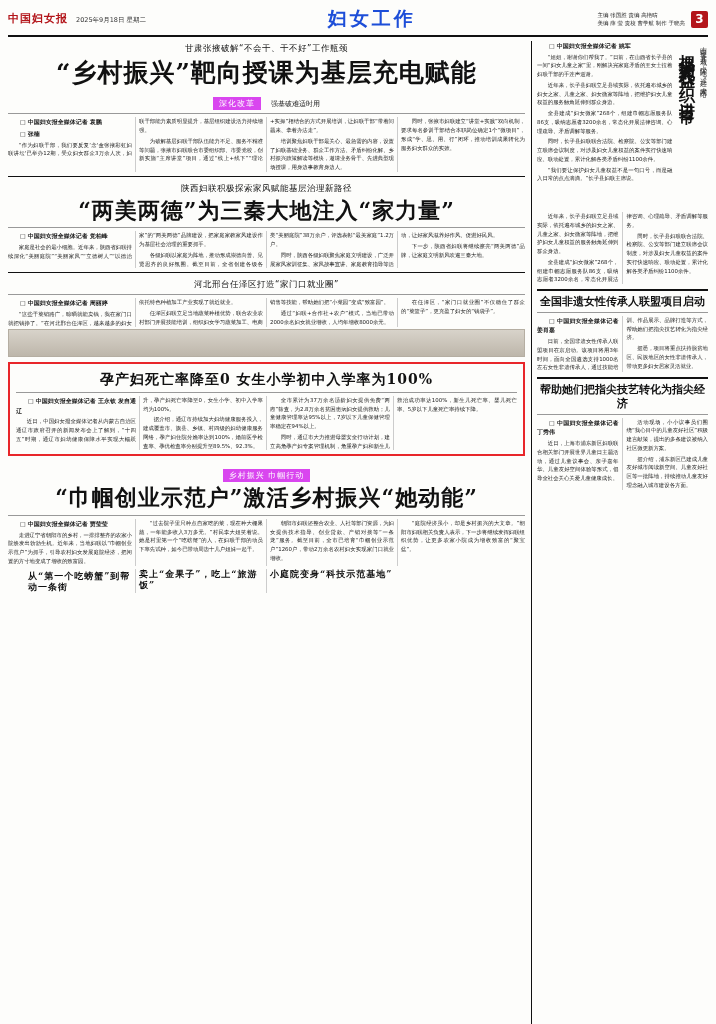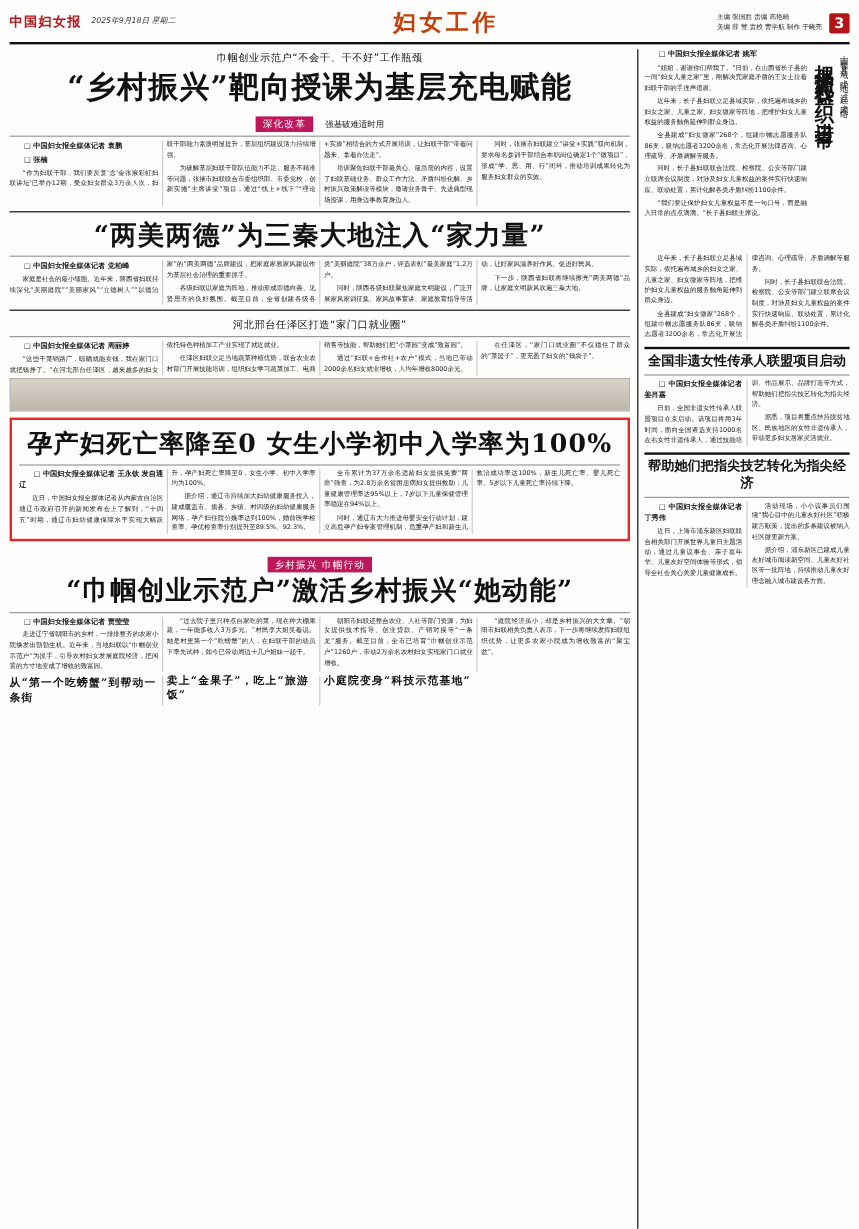--- a/index.html
+++ b/index.html
@@ -7,24 +7,24 @@
     width:716px;height:1024px;
     background:#fdfdfb;
     font-family:"DejaVu Sans","Liberation Sans",sans-serif;
     color:#111;
     overflow:hidden;
   }
   .page{position:relative;width:716px;height:1024px;box-sizing:border-box;padding:6px 8px 4px 8px;}
 
   
   .masthead{display:flex;align-items:center;justify-content:space-between;border-bottom:2px solid #111;padding-bottom:3px;}
-  .mh-left{display:flex;align-items:flex-start;gap:8px;}
+  .mh-left{display:flex;align-items:flex-end;gap:8px;}
   .mh-logo{font-family:"DejaVu Serif","Liberation Serif",serif;font-weight:bold;font-size:11px;color:#b3151a;letter-spacing:1px;line-height:1.1;}
-  .mh-date{font-size:6.5px;color:#333;font-style:italic;}
-  .mh-title{font-family:Liberation Serif, serif;font-size:19px;font-weight:bold;color:#c2410c;letter-spacing:3px;}
+  .mh-date{font-size:6.5px;color:#333;}
+  .mh-title{font-family:Liberation Serif, serif;font-size:19px;font-weight:bold;color:#1d4ed8;letter-spacing:3px;}
   .mh-right{display:flex;align-items:center;gap:6px;}
   .mh-credits{font-size:5.5px;line-height:1.5;color:#222;text-align:left;}
   .mh-pagenum{width:17px;height:17px;background:#b3151a;color:#fff;border-radius:2px;display:flex;align-items:center;justify-content:center;font-size:12px;font-weight:bold;}
 
   
   .body-grid{display:flex;gap:6px;margin-top:4px;height:985px;}
   .col-main{width:520px;display:flex;flex-direction:column;}
   .col-side{width:172px;border-left:1px solid #111;padding-left:5px;}
 
   
@@ -32,24 +32,24 @@
   .headline{
     text-align:center;
     font-family:"DejaVu Serif","Liberation Serif",serif;
     font-weight:bold;
     letter-spacing:1px;
     line-height:1.25;
     margin:2px 0 3px;
   }
   .h-xl{font-size:25px;}
   .h-lg{font-size:22px;}
-  .h-md{font-size:21px;}
+  .h-md{font-size:14px;}
   .h-sm{font-size:15px;}
   .tagline{font-size:7px;text-align:right;margin:1px 0 2px;color:#222;}
-  .redbar{display:inline-block;background:#be185d;color:#fff;font-size:8px;padding:1px 6px;letter-spacing:1px;}
+  .redbar{display:inline-block;background:#d946ef;color:#fff;font-size:8px;padding:1px 6px;letter-spacing:1px;}
   .redbar-wrap{text-align:center;margin:3px 0 2px;}
   .rule{border-top:1px solid #111;margin:4px 0;}
   .rule-thin{border-top:1px solid #999;margin:3px 0;}
   .cols4{column-count:4;column-gap:7px;column-rule:1px solid #ccc;}
   .cols2{column-count:2;column-gap:8px;column-rule:1px solid #ccc;}
   .body-text{
     font-size:5.4px;
     line-height:1.62;
     text-align:justify;
     color:#1a1a1a;
@@ -97,40 +97,41 @@
       </div>
       <div class="mh-pagenum">3</div>
     </div>
   </div>
 
   <div class="body-grid">
 
     <div class="col-main">
 
       <div>
-        <div class="kicker">巾帼创业示范户“不会干、干不好”工作瓶颈</div>
+        <div class="kicker">甘肃张掖破解“不会干、干不好”工作瓶颈</div>
         <div class="headline h-xl">“乡村振兴”靶向授课为基层充电赋能</div>
         <div class="redbar-wrap">
           <span class="redbar">深化改革</span>
           <span class="tagline" style="margin-left:5px;">强基破难适时用</span>
         </div>
         <div class="rule-thin"></div>
         <div class="cols4 body-text">
           <p class="lead-tag">□ 中国妇女报全媒体记者 袁鹏</p>
           <p class="lead-tag">□ 张楠</p>
           <p>“作为妇联干部，我们要反复‘念'金张掖彩虹妇联讲坛'已举办12期，受众妇女群众3万余人次，妇联干部能力素质明显提升，基层组织建设活力持续增强。</p>
           <p>为破解基层妇联干部队伍能力不足、服务不精准等问题，张掖市妇联联合市委组织部、市委党校，创新实施“主席讲堂”项目，通过“线上+线下”“理论+实操”相结合的方式开展培训，让妇联干部“带着问题来、拿着办法走”。</p>
           <p>培训聚焦妇联干部最关心、最急需的内容，设置了妇联基础业务、群众工作方法、矛盾纠纷化解、乡村振兴政策解读等模块，邀请业务骨干、先进典型现场授课，用身边事教育身边人。</p>
           <p>同时，张掖市妇联建立“讲堂+实践”双向机制，要求每名参训干部结合本职岗位确定1个“微项目”，形成“学、思、用、行”闭环，推动培训成果转化为服务妇女群众的实效。</p>
         </div>
       </div>
 
       <div class="rule"></div>
 
       <div>
+        <div class="kicker">陕西妇联积极探索家风赋能基层治理新路径</div>
         <div class="headline h-lg">“两美两德”为三秦大地注入“家力量”</div>
         <div class="rule-thin"></div>
         <div class="cols4 body-text">
           <p class="lead-tag">□ 中国妇女报全媒体记者 党柏峰</p>
           <p>家庭是社会的最小细胞。近年来，陕西省妇联持续深化“美丽庭院”“美丽家风”“立德树人”“以德治家”的“两美两德”品牌建设，把家庭家教家风建设作为基层社会治理的重要抓手。</p>
           <p>各级妇联以家庭为阵地，推动形成崇德向善、见贤思齐的良好氛围。截至目前，全省创建各级各类“美丽庭院”38万余户，评选表彰“最美家庭”1.2万户。</p>
           <p>同时，陕西各级妇联聚焦家庭文明建设，广泛开展家风家训征集、家风故事宣讲、家庭教育指导等活动，让好家风滋养好作风、促进好民风。</p>
           <p>下一步，陕西省妇联将继续擦亮“两美两德”品牌，让家庭文明新风吹遍三秦大地。</p>
         </div>
       </div>
@@ -169,21 +170,21 @@
         <div class="headline h-lg">“巾帼创业示范户”激活乡村振兴“她动能”</div>
         <div class="rule-thin"></div>
         <div class="cols4 body-text">
           <p class="lead-tag">□ 中国妇女报全媒体记者 贾莹莹</p>
           <p>走进辽宁省朝阳市的乡村，一排排整齐的农家小院焕发出勃勃生机。近年来，当地妇联以“巾帼创业示范户”为抓手，引导农村妇女发展庭院经济，把闲置的方寸地变成了增收的致富园。</p>
           <p>“过去院子里只种点自家吃的菜，现在种大棚果蔬，一年能多收入3万多元。”村民李大姐笑着说。她是村里第一个“吃螃蟹”的人，在妇联干部的动员下率先试种，如今已带动周边十几户姐妹一起干。</p>
           <p>朝阳市妇联还整合农业、人社等部门资源，为妇女提供技术指导、创业贷款、产销对接等“一条龙”服务。截至目前，全市已培育“巾帼创业示范户”1260户，带动2万余名农村妇女实现家门口就业增收。</p>
           <p>“庭院经济虽小，却是乡村振兴的大文章。”朝阳市妇联相关负责人表示，下一步将继续发挥妇联组织优势，让更多农家小院成为增收致富的“聚宝盆”。</p>
         </div>
         <div class="cols4" style="margin-top:3px;">
-          <div class="headline h-sm" style="font-size:9px;text-align:left;">从“第一个吃螃蟹”到帮动一条街</div>
+          <div class="headline h-sm" style="font-size:9px;text-align:left;margin-left:20px;">从“第一个吃螃蟹”到帮动一条街</div>
           <div class="headline h-sm" style="font-size:9px;text-align:left;">卖上“金果子”，吃上“旅游饭”</div>
           <div class="headline h-sm" style="font-size:9px;text-align:left;margin-top:27px;">小庭院变身“科技示范基地”</div>
         </div>
       </div>
 
     </div>
 
     <div class="col-side">
 
       <div class="side-block">

